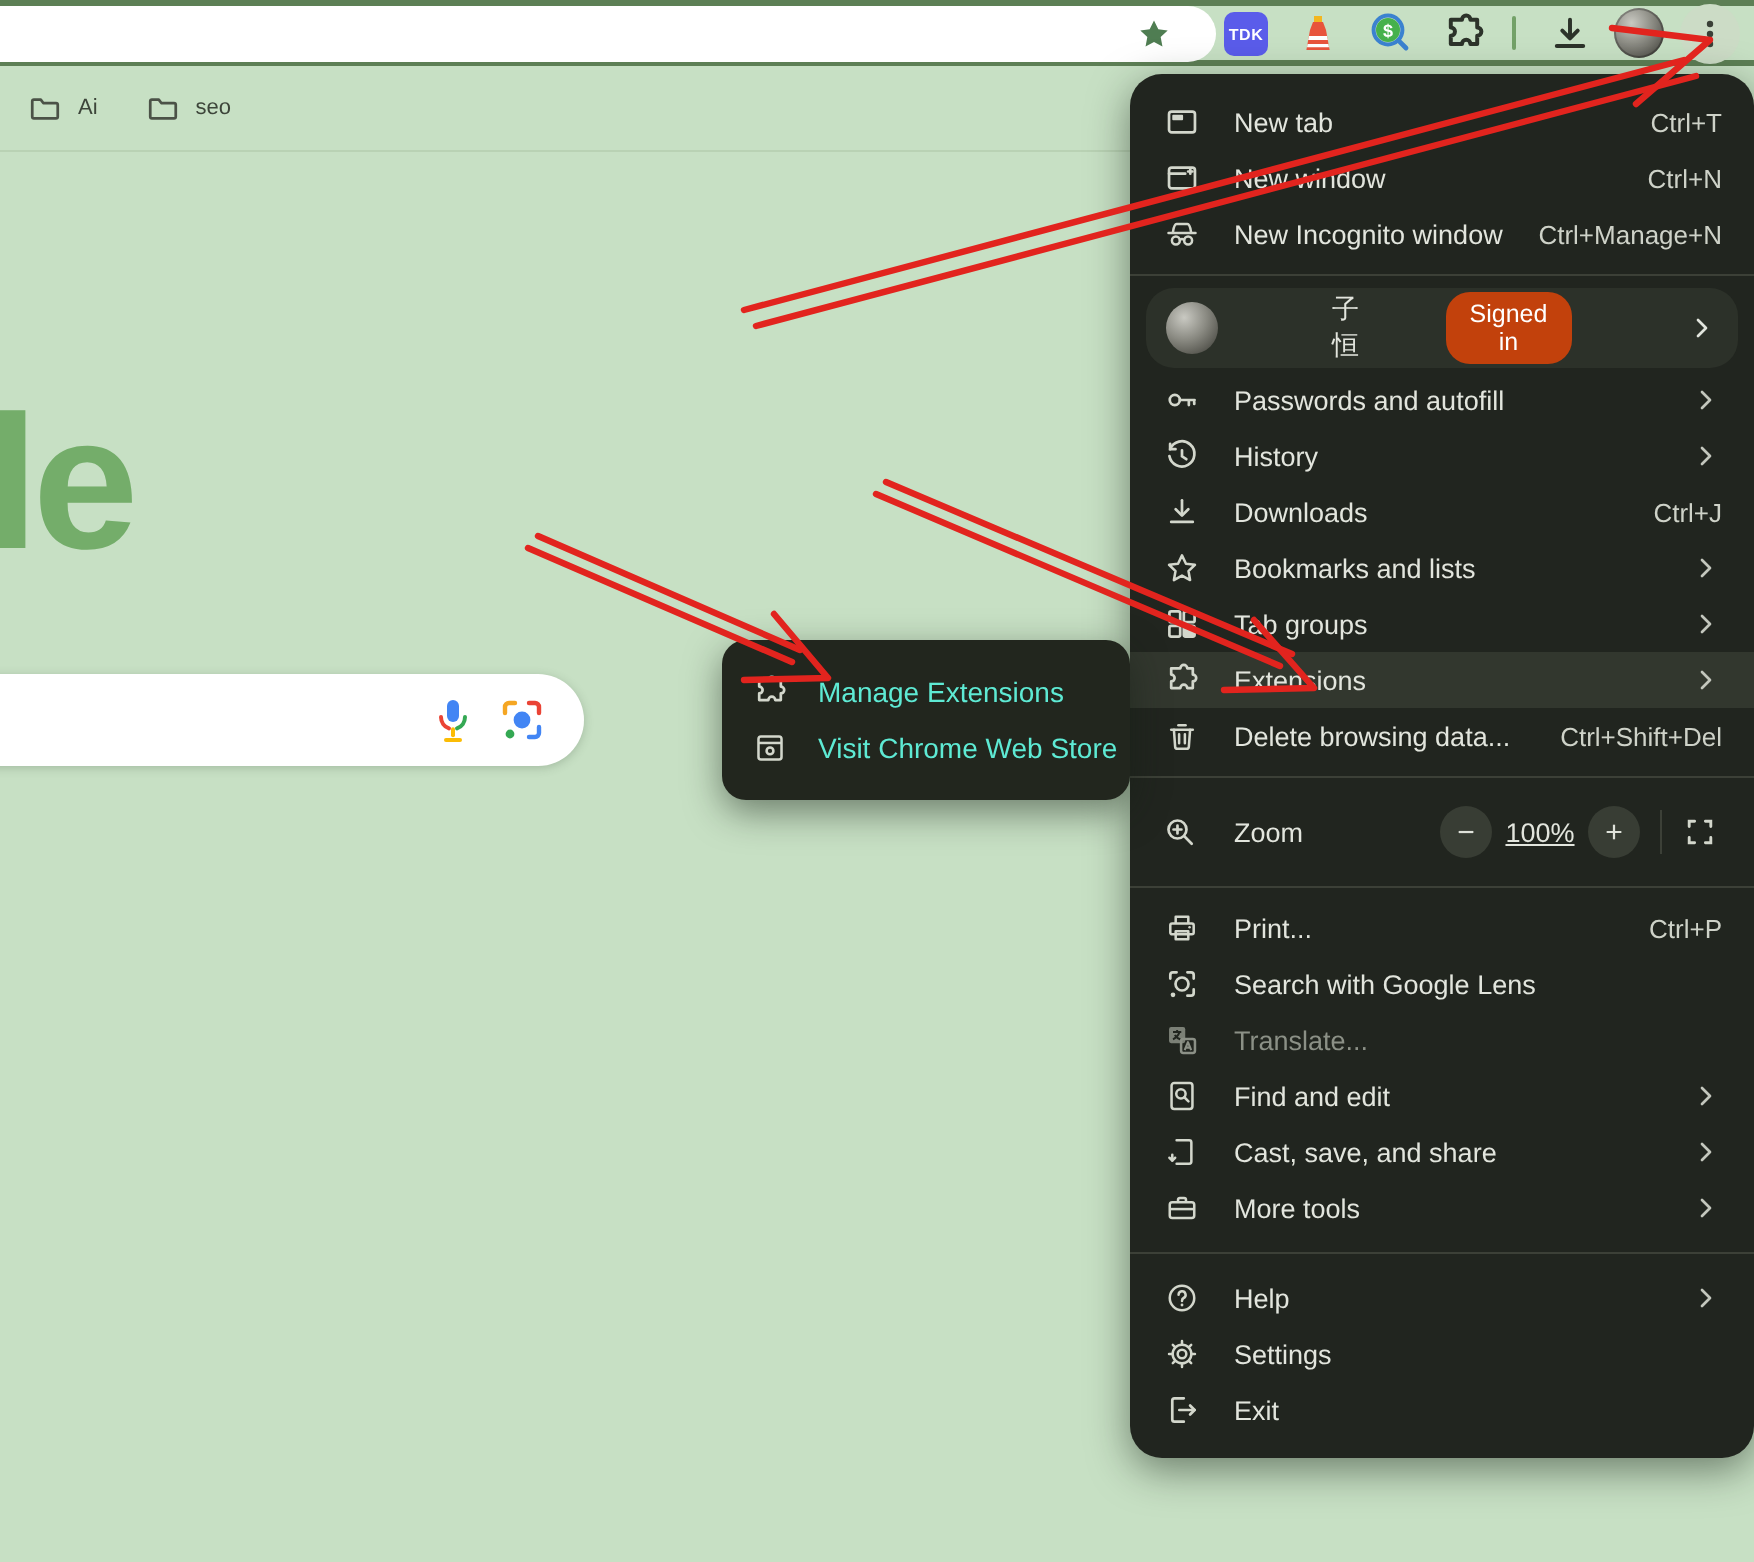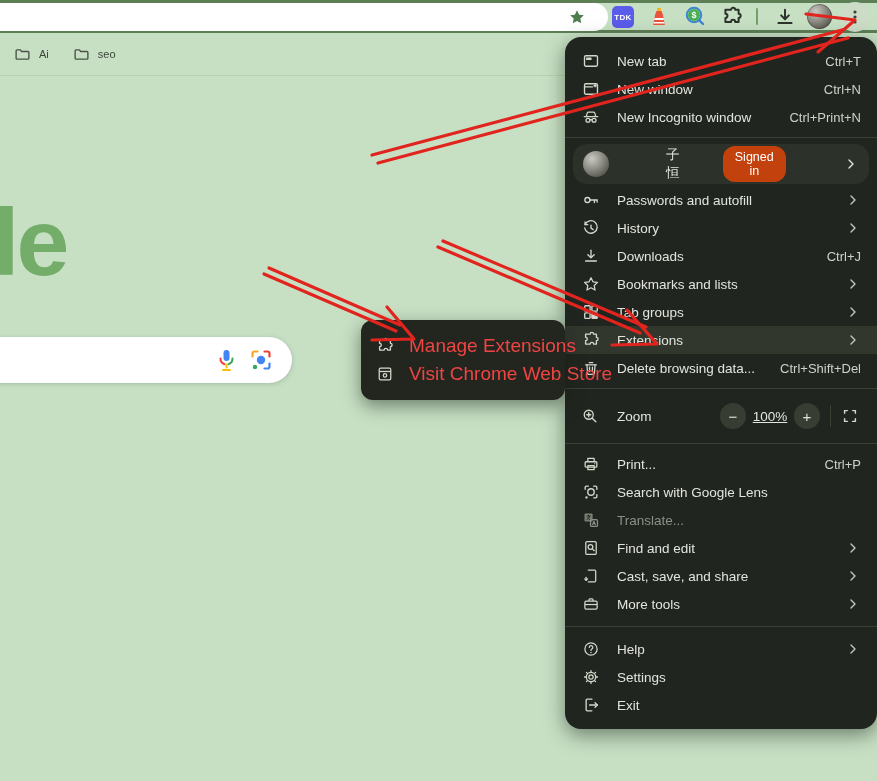--- a/index.html
+++ b/index.html
@@ -80,21 +80,21 @@
   .zbtn {
     width:26px; height:26px; border-radius:50%; background:#383d34; color:#dfe2da;
     display:flex; align-items:center; justify-content:center; font-size:15px;
   }
   .zval { width:48px; text-align:center;text-decoration:underline; }
   .zsep { width:1px; height:22px; background:#3c4037; margin:0 10px; }
   
   .submenu {
     position:absolute; left:361px; top:320px; width:204px; height:80px;
     background:#22261e; border-radius:12px; z-index:20; padding:12px 0;
-    box-shadow:0 6px 18px rgba(20,30,20,.5); color:#ef4444; font-size:19px;
+    box-shadow:0 6px 18px rgba(20,30,20,.5); color:#5eead4; font-size:14px;
   }
   .submenu .mrow { height:28px; padding:0 14px; }
   .submenu .mrow .mi { margin-right:14px; }
   
   .arrows { position:absolute; left:0; top:0; z-index:30; pointer-events:none; }
   svg.icon { display:block; }
 </style>
 </head>
 <body>
 
@@ -222,21 +222,21 @@
     <span class="mi">
         <svg class="icon" width="18" height="18" viewBox="0 0 20 20" fill="none" stroke="currentColor" stroke-width="1.4" stroke-linecap="round">
           <path d="M5 8.8c.4-2.6 1.2-4.3 2-4.3h6c.8 0 1.6 1.7 2 4.3"></path>
           <path d="M2.5 9.5h15"></path>
           <circle cx="6.6" cy="13.6" r="2.2"></circle>
           <circle cx="13.4" cy="13.6" r="2.2"></circle>
           <path d="M8.8 13.3q1.2-1 2.4 0"></path>
         </svg>
       </span>
     <span class="lbl">New Incognito window</span>
-    <span class="sc">Ctrl+Print+N</span>
+    <span class="sc">Ctrl+Manage+N</span>
   </div>
 
   <div class="msep"></div>
 
   <div class="profile-row">
     <span class="avatar-m"></span>
     <span class="pname">子恒</span>
     <span class="signed-badge">Signed in</span>
     <span class="chev" style="margin-left:14px;">
         <svg class="icon" width="16" height="16" viewBox="0 0 20 20" fill="none" stroke="currentColor" stroke-width="1.7" stroke-linecap="round" stroke-linejoin="round">

